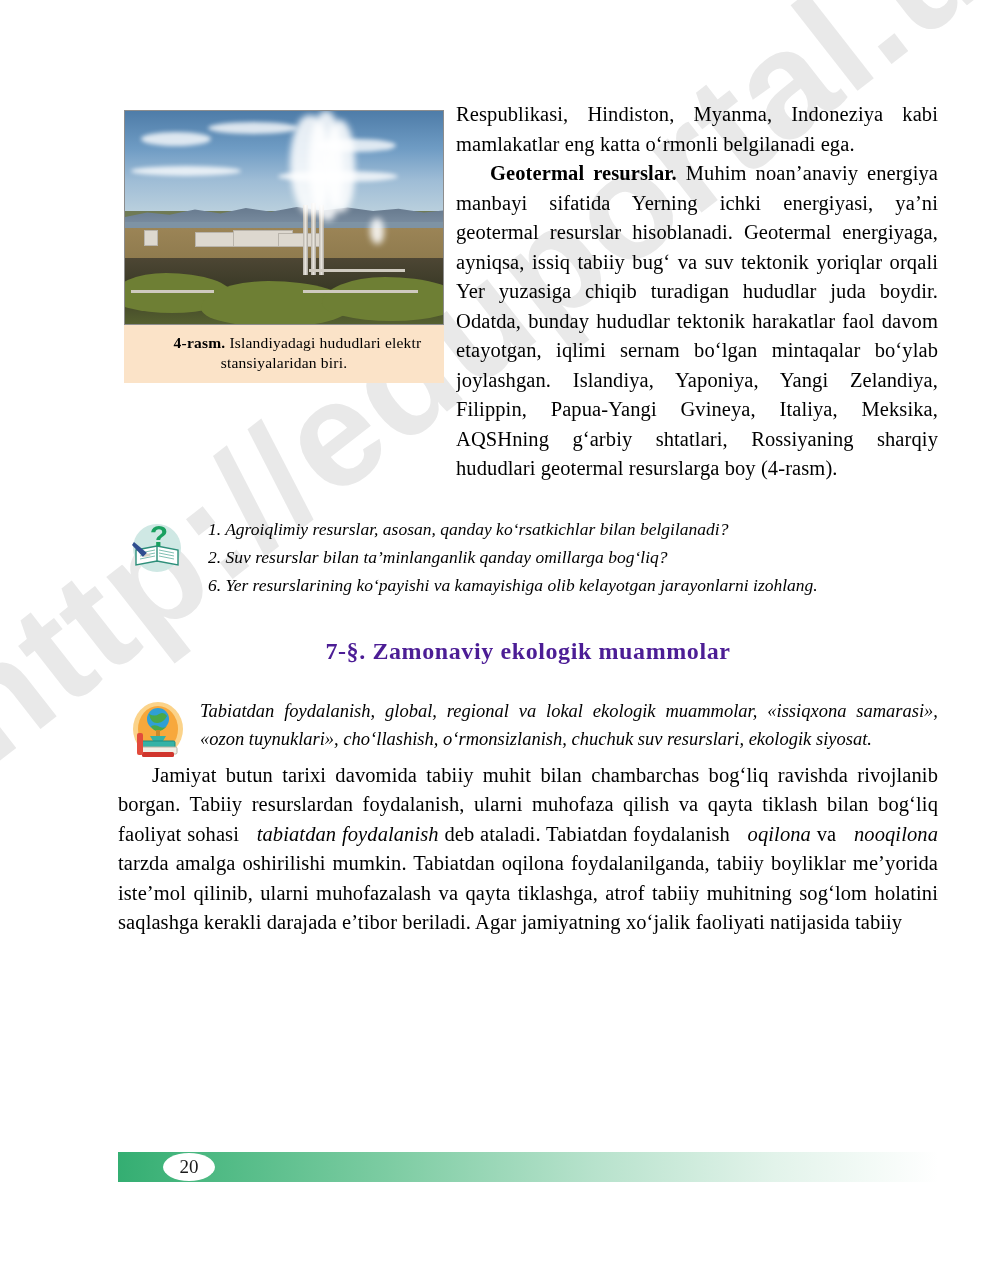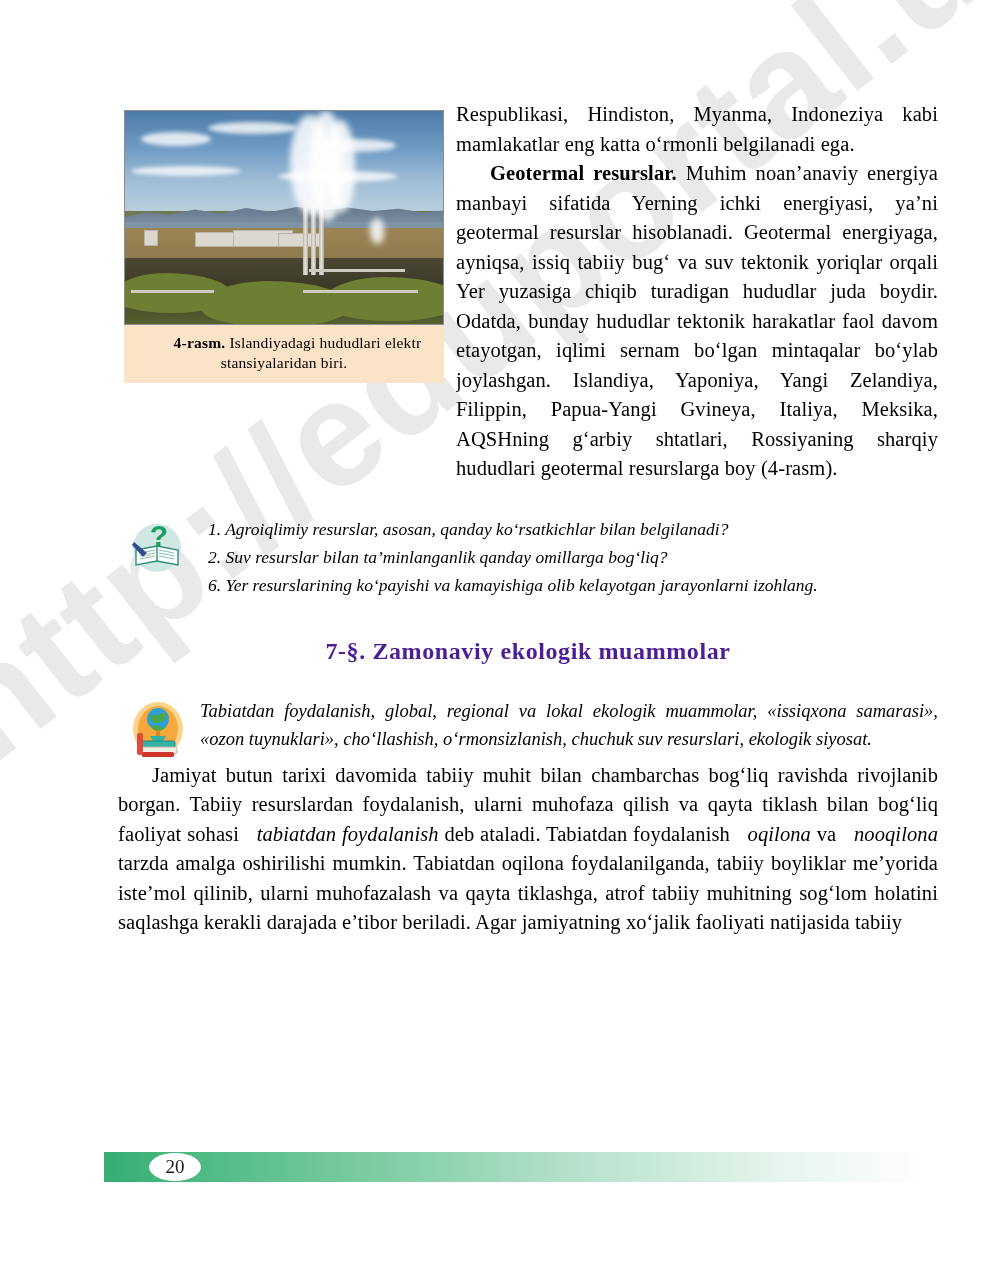--- a/index.html
+++ b/index.html
@@ -210,21 +210,21 @@
     font-size: 18.5px;
     line-height: 28px;
     text-align: justify;
   }
 
   .main-para { margin-top: 26px; }
 
   
   .footer {
     position: absolute;
-    left: 104px;
+    left: 118px;
     top: 1152px;
     width: 820px;
     height: 30px;
   }
   .footer-bar {
     position: absolute;
     left: 0; top: 0;
     width: 100%; height: 30px;
     background: linear-gradient(to right, #34ae72 0%, #4fba84 12%, #7fcda4 34%, #b7e2cc 58%, #e2f3ea 80%, #ffffff 100%);
   }

